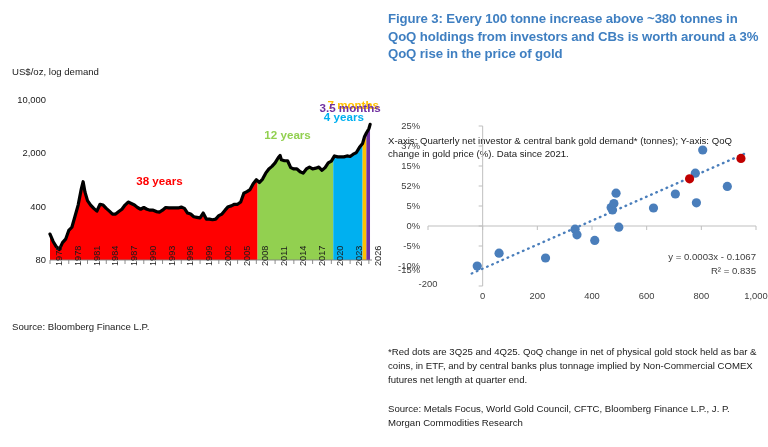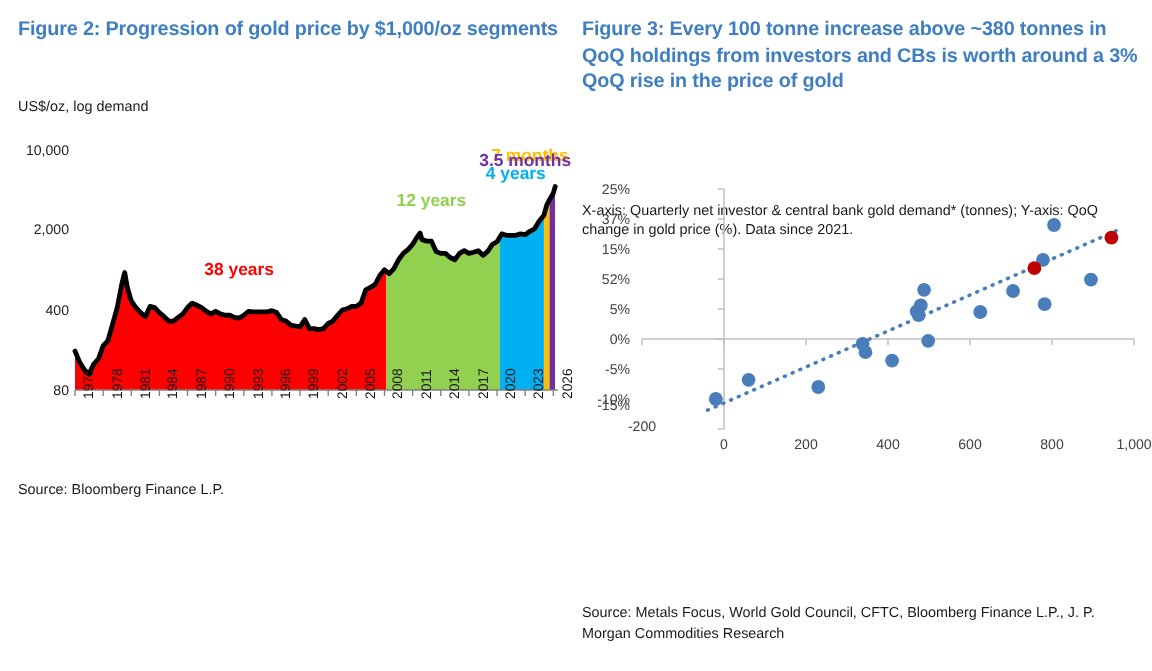--- a/index.html
+++ b/index.html
@@ -137,21 +137,20 @@
     white-space: nowrap;
   }
 </style>
 </head>
 <body>
 
 <div class="page">
 
   <div class="panel panel-left">
 
-    <div class="fig-title">Figure 2: Progression of gold price by $1,000/oz segments</div>
 
     <div class="left-units">US$/oz, log demand</div>
 
     <div class="chart-left">
       <svg id="left-svg" width="384" height="230">
           <defs>
             <clipPath id="clipseg0">
               <rect x="50" y="10" width="207.58058252427213" height="172"></rect>
             </clipPath>
             <clipPath id="clipseg1">
@@ -240,20 +239,21 @@
 
     <div class="source-note left-source">Source: Bloomberg Finance L.P.</div>
   </div>
 
   <div class="panel panel-right">
 
     <div class="fig-title">Figure 3: Every 100 tonne increase above ~380 tonnes in QoQ holdings from investors and CBs is worth around a 3% QoQ rise in the price of gold</div>
 
     <div class="axis-note right-subnote">X-axis: Quarterly net investor &amp; central bank gold demand* (tonnes); Y-axis: QoQ change in gold price (%). Data since 2021.</div>
 
+    <div class="source-note right-foot">*Red dots are 3Q25 and 4Q25. QoQ change in net of physical gold stock held as bar &amp; coins, in ETF, and by central banks plus tonnage implied by Non-Commercial COMEX futures net length at quarter end.</div>
 
     <div class="source-note right-source">Source: Metals Focus, World Gold Council, CFTC, Bloomberg Finance L.P., J. P. Morgan Commodities Research</div>
   </div>
 
   <div class="chart-right">
     <svg id="right-svg" width="384" height="195">
         <line x1="44" y1="108" x2="372" y2="108" stroke="#bfbfbf" stroke-width="1"></line>
         <line x1="98.66666666666666" y1="8" x2="98.66666666666666" y2="168" stroke="#bfbfbf" stroke-width="1"></line>
         <line x1="94.66666666666666" y1="8" x2="98.66666666666666" y2="8" stroke="#bfbfbf" stroke-width="1"></line>
         <line x1="94.66666666666666" y1="28" x2="98.66666666666666" y2="28" stroke="#bfbfbf" stroke-width="1"></line>
@@ -305,15 +305,19 @@
       </div>
     <div id="right-xlabels">
         <div class="xlab-right" style="left: 22px; top: 160px;">-200</div>
         <div class="xlab-right" style="left: 76.6667px; top: 172px;">0</div>
         <div class="xlab-right" style="left: 131.333px; top: 172px;">200</div>
         <div class="xlab-right" style="left: 186px; top: 172px;">400</div>
         <div class="xlab-right" style="left: 240.667px; top: 172px;">600</div>
         <div class="xlab-right" style="left: 295.333px; top: 172px;">800</div>
         <div class="xlab-right" style="left: 350px; top: 172px;">1,000</div>
       </div>
+    <div class="eq-box" id="eq-box" style="left: 192px; top: 132px; width: 180px;">
+      <div>y = 0.0003x - 0.1067</div>
+      <div>R² = 0.835</div>
+    </div>
   </div>
 
 </div>
 
 </body></html>

